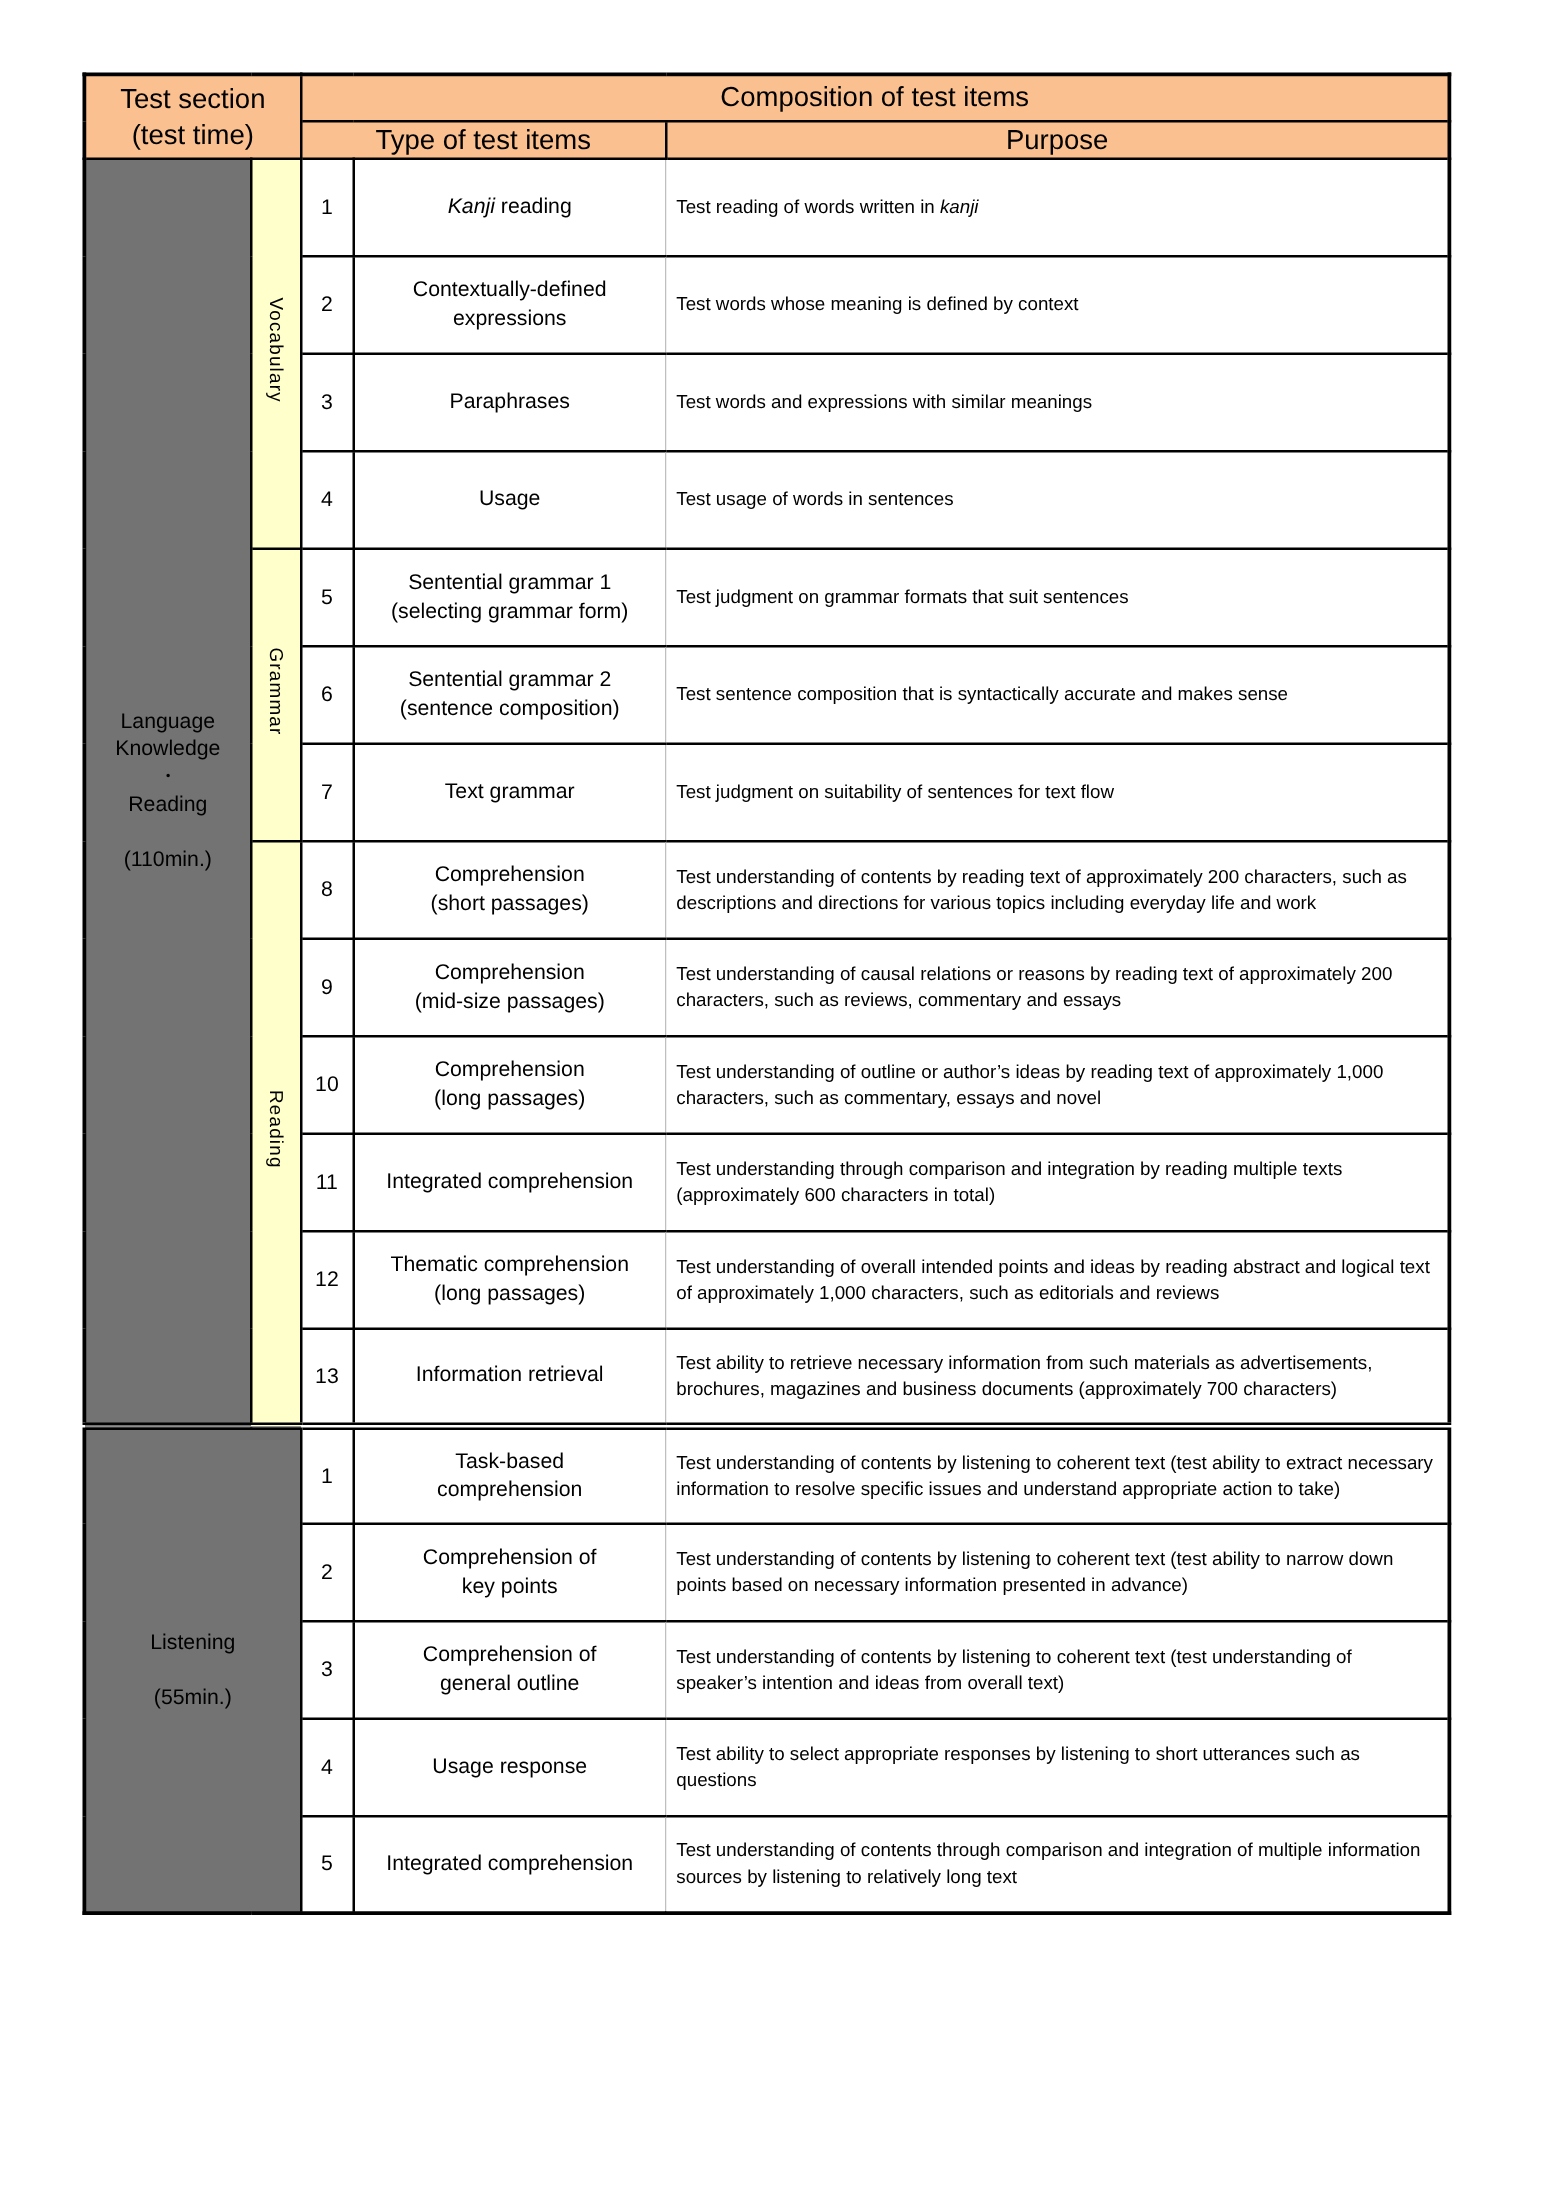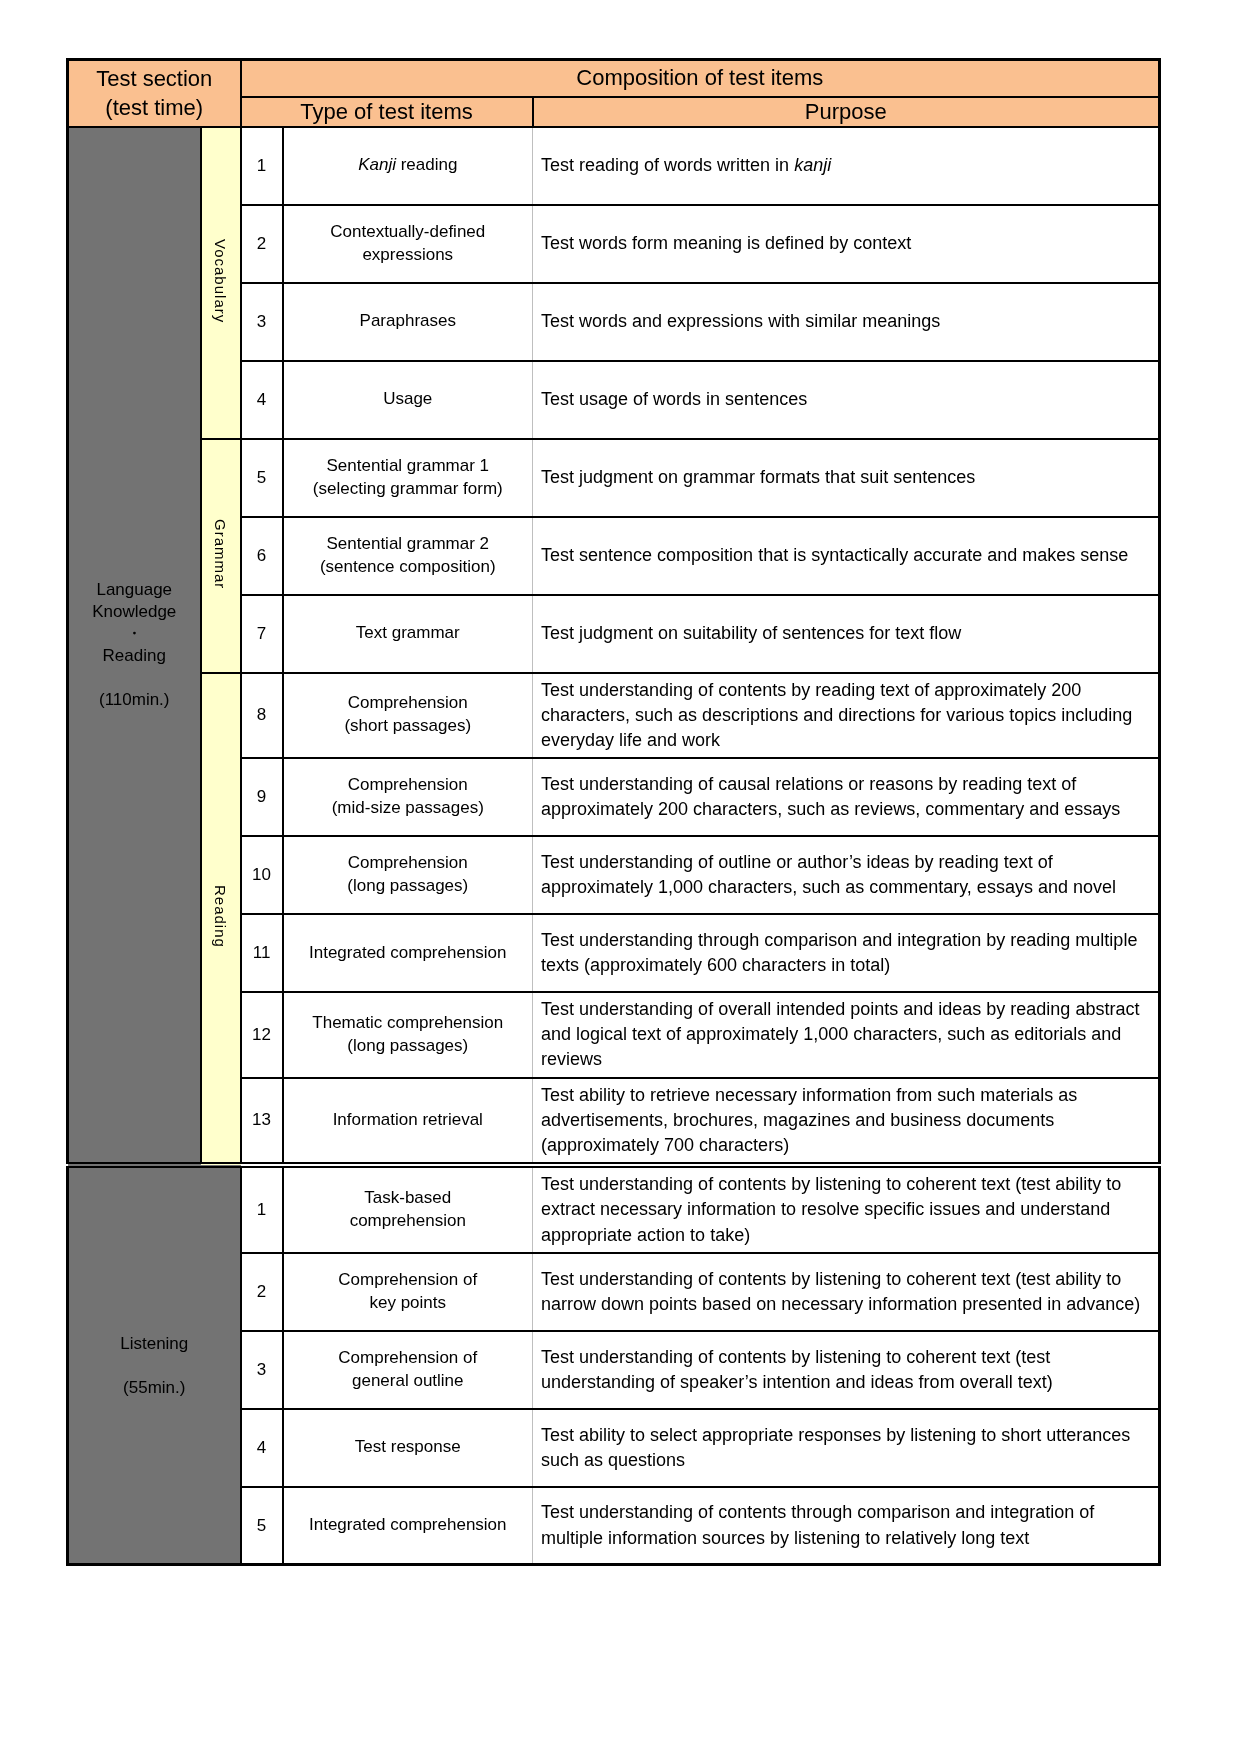--- a/index.html
+++ b/index.html
@@ -85,21 +85,21 @@
     vertical-align: middle;
     font-size: 17px;
     background: #fff;
     white-space: pre-line;
     line-height: 1.35;
     border-right: 1px solid #bfbfbf;
     padding: 0 17px;
   }
   td.purpose-cell {
     vertical-align: middle;
-    font-size: 18px;
+    font-size: 15px;
     background: #fff;
     line-height: 1.4;
     padding: 4px 10px 4px 8px;
     border-left: 1px solid #bfbfbf;
   }
   .it { font-style: italic; }
 
   tr.section-sep td { border-top: 6px double #000; }
 </style>
 </head>
@@ -139,21 +139,21 @@
         <span class="vtext">Vocabulary</span>
       </td>
       <td class="num-cell">1</td>
       <td class="type-cell"><span class="it">Kanji</span><span> reading</span></td>
       <td class="purpose-cell"><span>Test reading of words written in </span><span class="it">kanji</span></td>
     </tr>
     <tr class="brow">
       <td class="num-cell">2</td>
       <td class="type-cell">Contextually-defined
 expressions</td>
-      <td class="purpose-cell">Test words form meaning is defined by context</td>
+      <td class="purpose-cell">Test words whose meaning is defined by context</td>
     </tr>
     <tr class="brow">
       <td class="num-cell">3</td>
       <td class="type-cell">Paraphrases</td>
       <td class="purpose-cell">Test words and expressions with similar meanings</td>
     </tr>
     <tr class="brow">
       <td class="num-cell">4</td>
       <td class="type-cell">Usage</td>
       <td class="purpose-cell">Test usage of words in sentences</td>
@@ -235,21 +235,21 @@
       <td class="purpose-cell">Test understanding of contents by listening to coherent text (test ability to narrow down points based on necessary information presented in advance)</td>
     </tr>
     <tr class="brow">
       <td class="num-cell">3</td>
       <td class="type-cell">Comprehension of
 general outline</td>
       <td class="purpose-cell">Test understanding of contents by listening to coherent text (test understanding of speaker’s intention and ideas from overall text)</td>
     </tr>
     <tr class="brow">
       <td class="num-cell">4</td>
-      <td class="type-cell">Test response</td>
+      <td class="type-cell">Usage response</td>
       <td class="purpose-cell">Test ability to select appropriate responses by listening to short utterances such as questions</td>
     </tr>
     <tr class="brow">
       <td class="num-cell">5</td>
       <td class="type-cell">Integrated comprehension</td>
       <td class="purpose-cell">Test understanding of contents through comparison and integration of multiple information sources by listening to relatively long text</td>
     </tr>
   </tbody>
     </table>
 </div>

